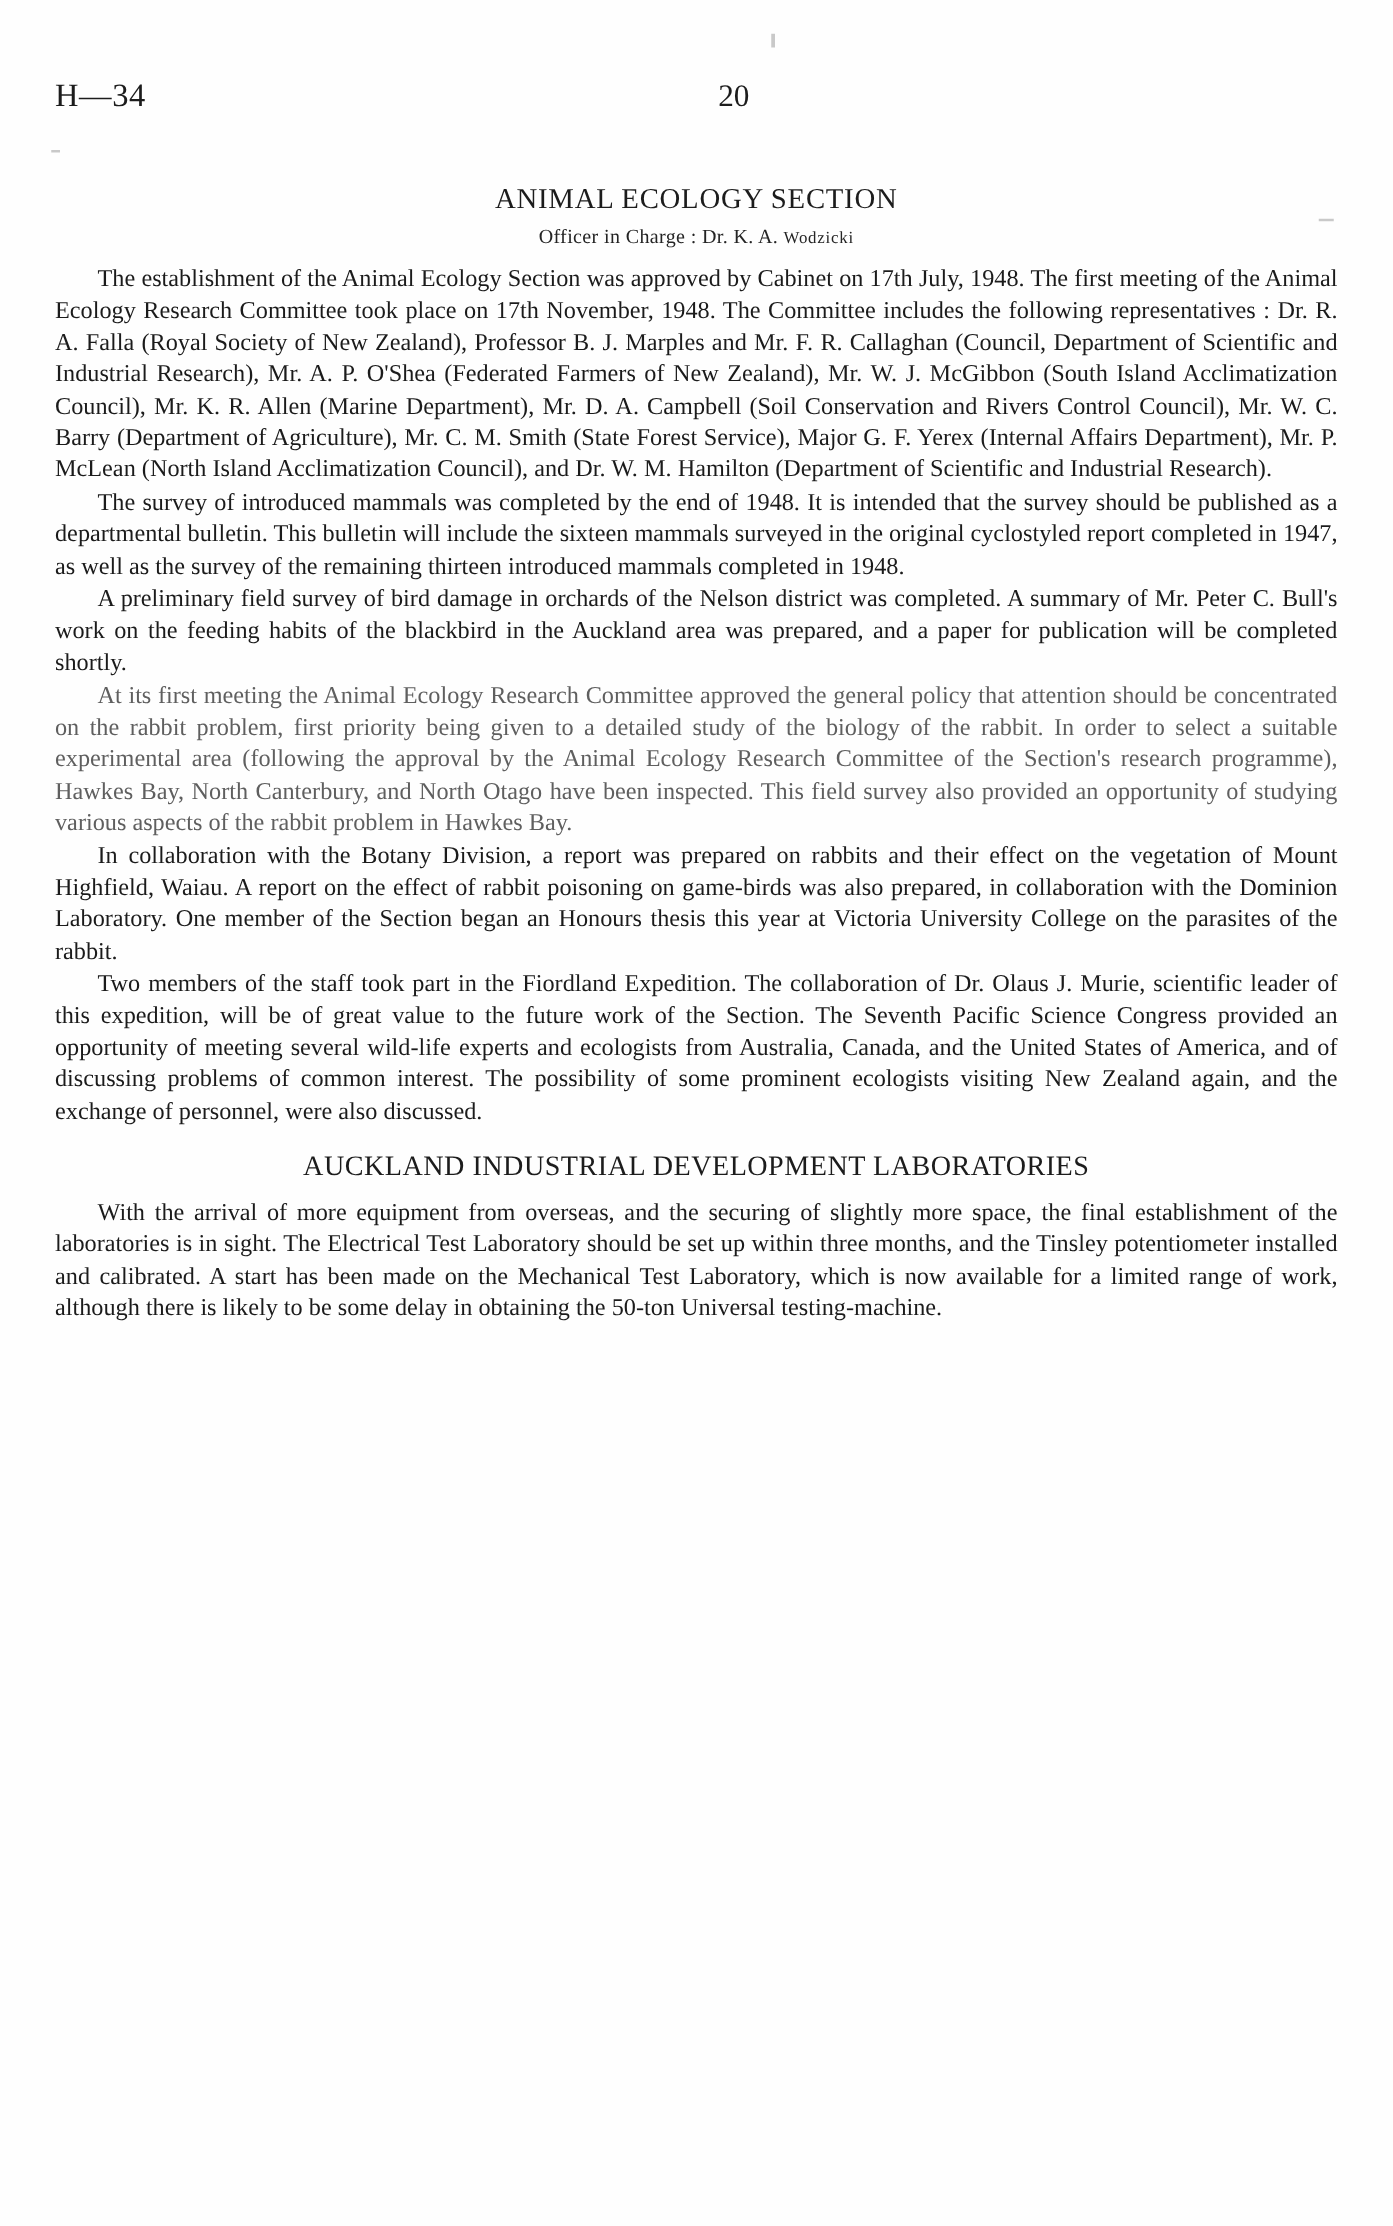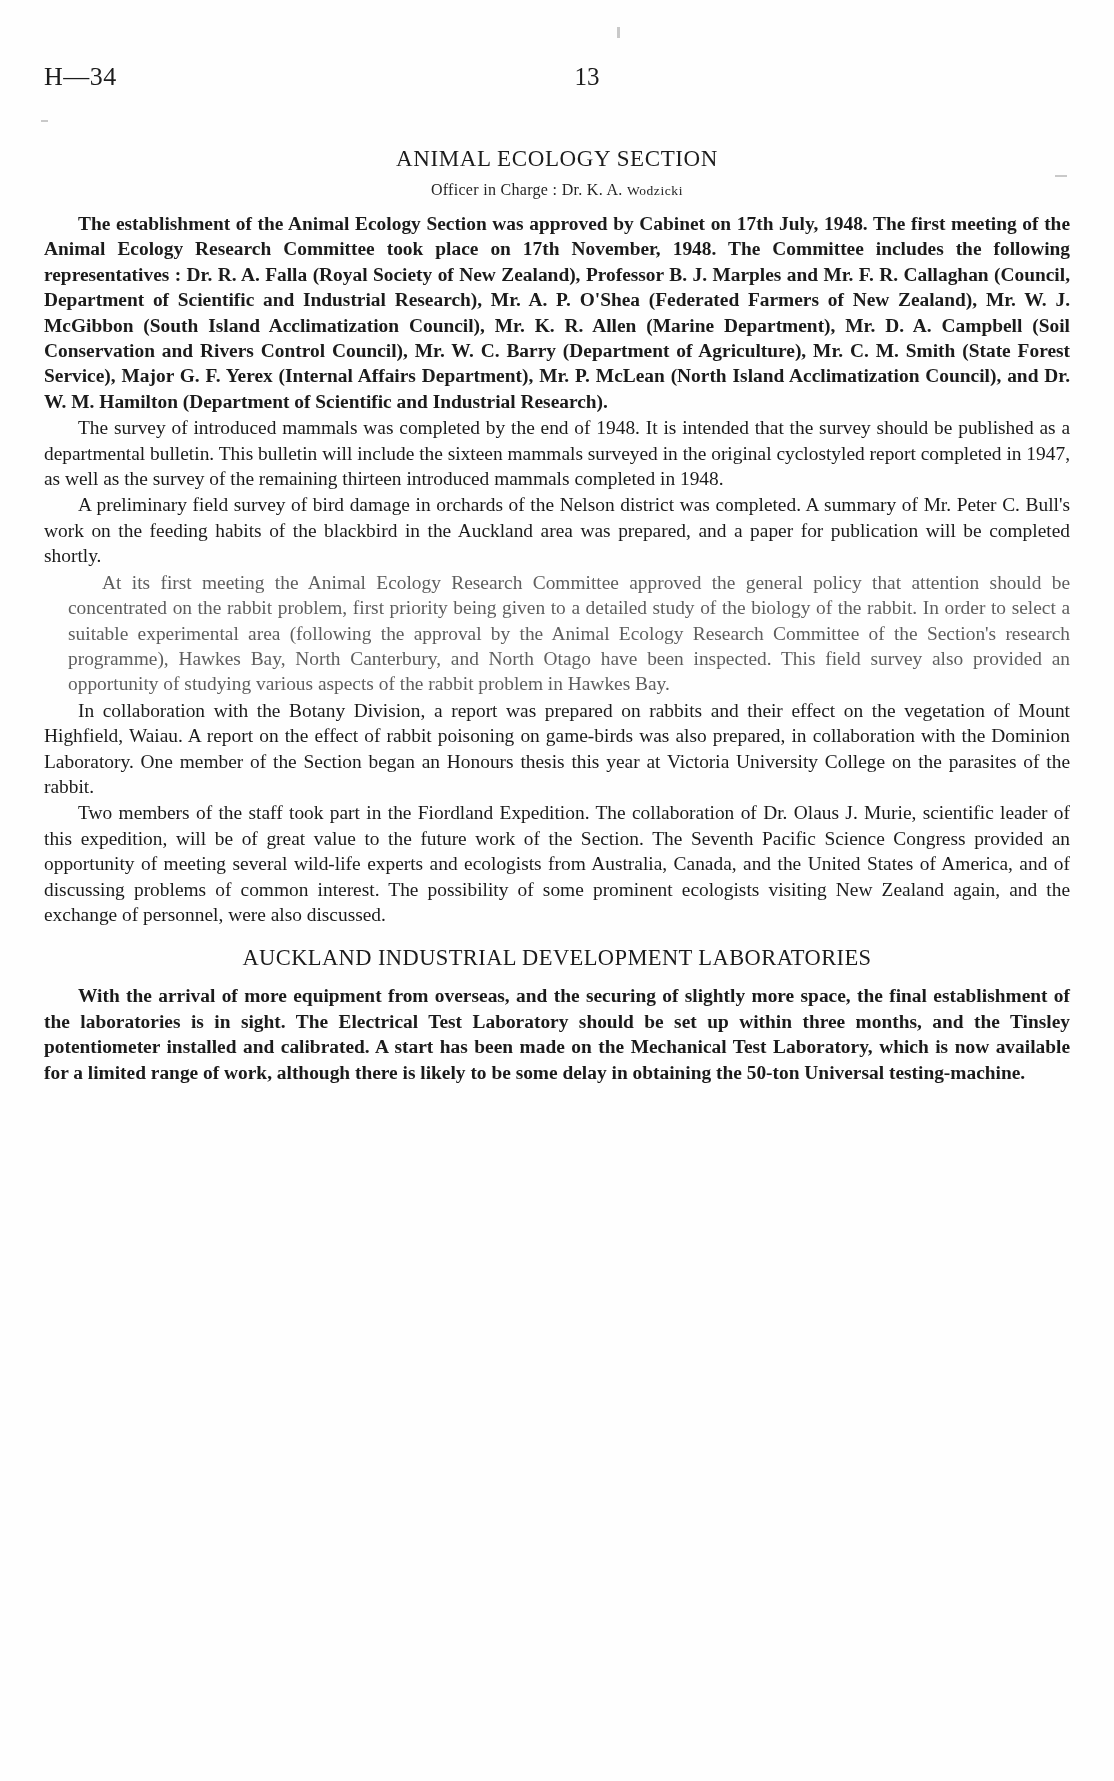--- a/index.html
+++ b/index.html
@@ -69,28 +69,26 @@
     font-size: 19.4px;
     line-height: 25.4px;
     text-align: justify;
     text-justify: inter-word;
     margin: 0;
     text-indent: 34px;
     color: #1b1b1b;
   }
   p.body.first {
     margin-top: 12px;
-    font-weight: bold;
   }
   p.body + p.body {
     margin-top: 1px;
   }
   p.faded {
     color: #5f5f5f;
-    margin-left: 24px;
   }
   .section-title2 {
     text-align: center;
     font-size: 22.5px;
     letter-spacing: 0.4px;
     margin-top: 18px;
     color: #1c1c1c;
   }
   .mark {
     position: absolute;
@@ -121,21 +119,21 @@
 <div class="page">
 
   <div class="mark mark-top"></div>
   <div class="mark mark-left"></div>
   <div class="mark mark-right"></div>
 
   <div class="content">
 
     <div class="header-row">
       <div class="doc-code">H—34</div>
-      <div class="page-number">13</div>
+      <div class="page-number">20</div>
     </div>
 
     <div class="section-title">ANIMAL ECOLOGY SECTION</div>
     <div class="section-subtitle">
       <span>Officer in Charge :</span>
       <span>Dr. K. A.</span>
       <span class="smallcaps">Wodzicki</span>
     </div>
 
     <p class="body first">The establishment of the Animal Ecology Section was approved by Cabinet on 17th July, 1948. The first meeting of the Animal Ecology Research Committee took place on 17th November, 1948. The Committee includes the following representatives : Dr. R. A. Falla (Royal Society of New Zealand), Professor B. J. Marples and Mr. F. R. Callaghan (Council, Department of Scientific and Industrial Research), Mr. A. P. O'Shea (Federated Farmers of New Zealand), Mr. W. J. McGibbon (South Island Acclimatization Council), Mr. K. R. Allen (Marine Department), Mr. D. A. Campbell (Soil Conservation and Rivers Control Council), Mr. W. C. Barry (Department of Agriculture), Mr. C. M. Smith (State Forest Service), Major G. F. Yerex (Internal Affairs Department), Mr. P. McLean (North Island Acclimatization Council), and Dr. W. M. Hamilton (Department of Scientific and Industrial Research).</p>

